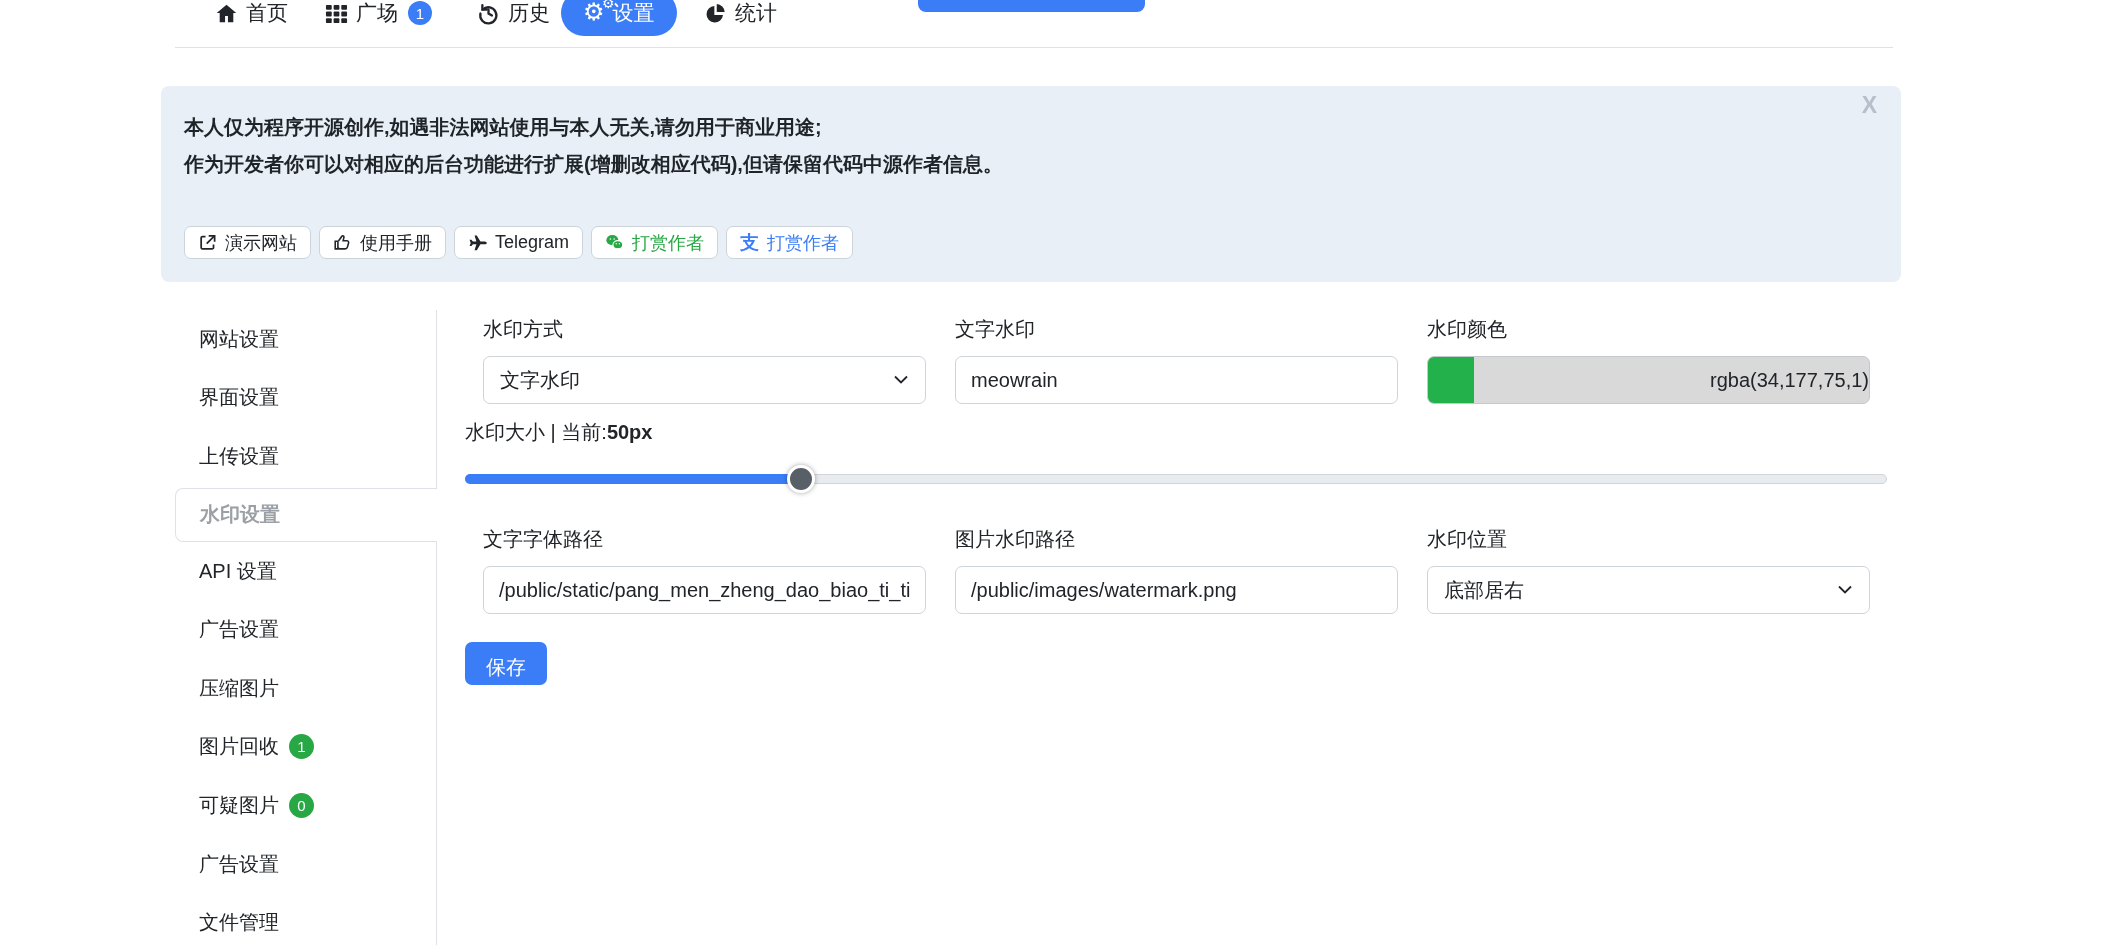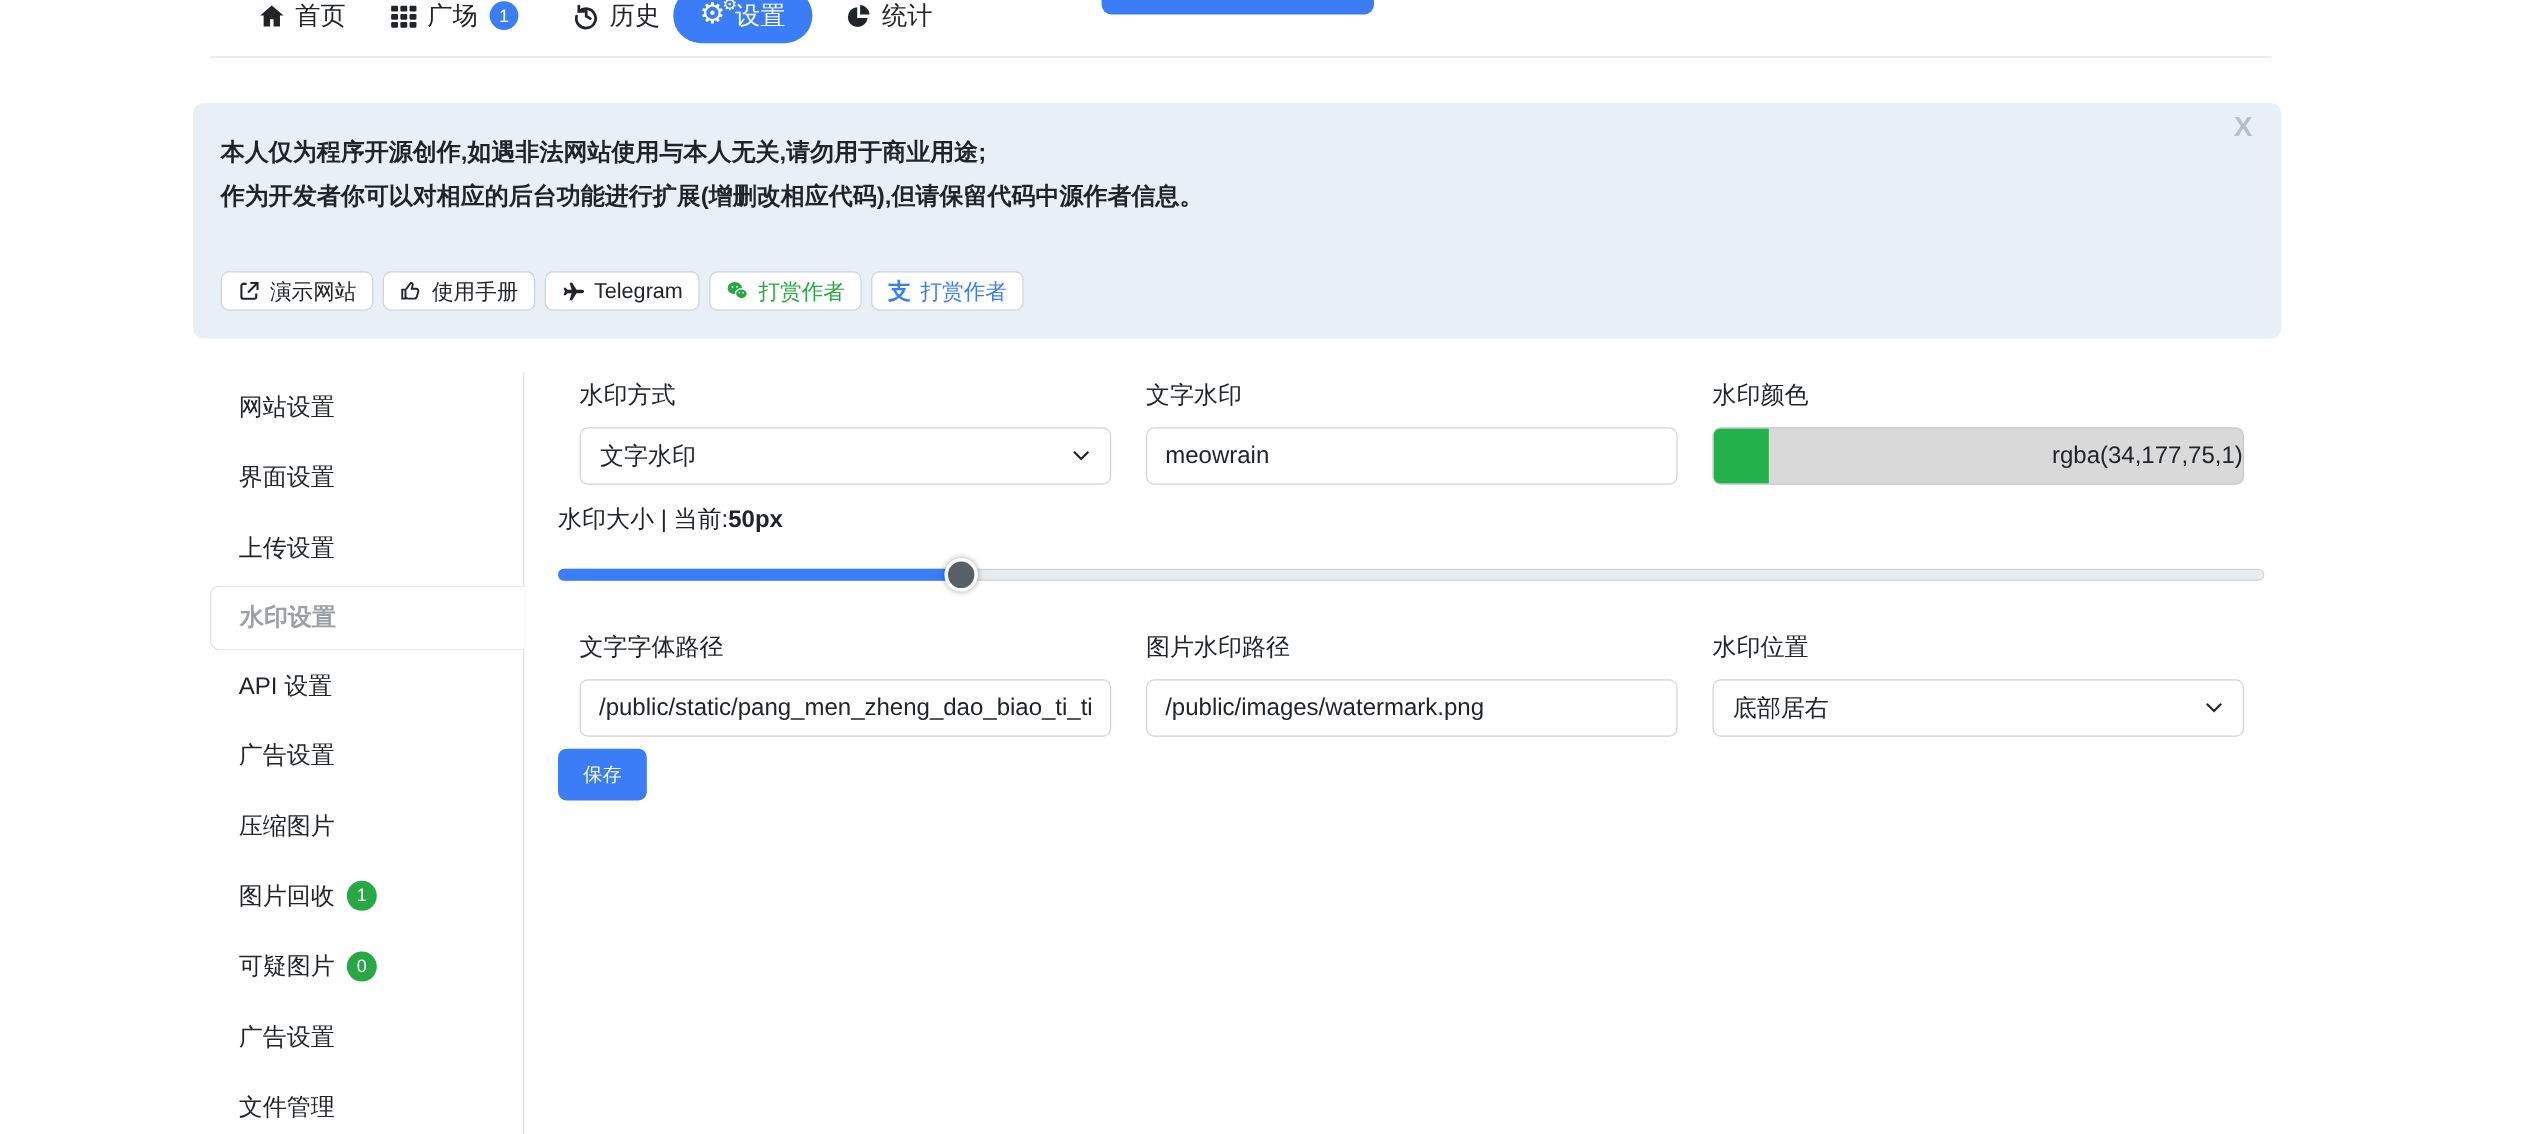--- a/index.html
+++ b/index.html
@@ -68,22 +68,22 @@
   .slider-label { position:absolute; top:109px; left:0; font-size:20px; }
   .slider-label b { font-weight:bold; }
   .slider { position:absolute; top:164px; left:0; width:1422px; height:10px;
     background:#e9ecef; border:1px solid #d0d5da; border-radius:6px; cursor:pointer; }
   .slider-fill { position:absolute; left:-1px; top:-1px; height:10px; background:var(--accent);
     border-radius:6px 0 0 6px; }
   .slider-thumb { position:absolute; top:50%; width:28px; height:28px; border-radius:50%;
     background:#585f66; border:3px solid #fff; box-shadow:0 0 5px rgba(0,0,0,.35);
     transform:translate(-50%,-50%); cursor:grab; }
 
-  .save-btn { position:absolute; top:314px; left:0; height:43px; padding:12px 21px;
-    background:var(--accent); color:#fff; font-size:16px; border:none; border-radius:7px;
+  .save-btn { position:absolute; top:332px; left:0; height:43px; padding:12px 21px;
+    background:var(--accent); color:#fff; font-size:20px; border:none; border-radius:7px;
     cursor:pointer; font-family:inherit; }
 
   :root { --accent:#3b7df7; }
 </style>
 </head>
 <body>
 
 <div class="page">
 
   <div class="nav">

